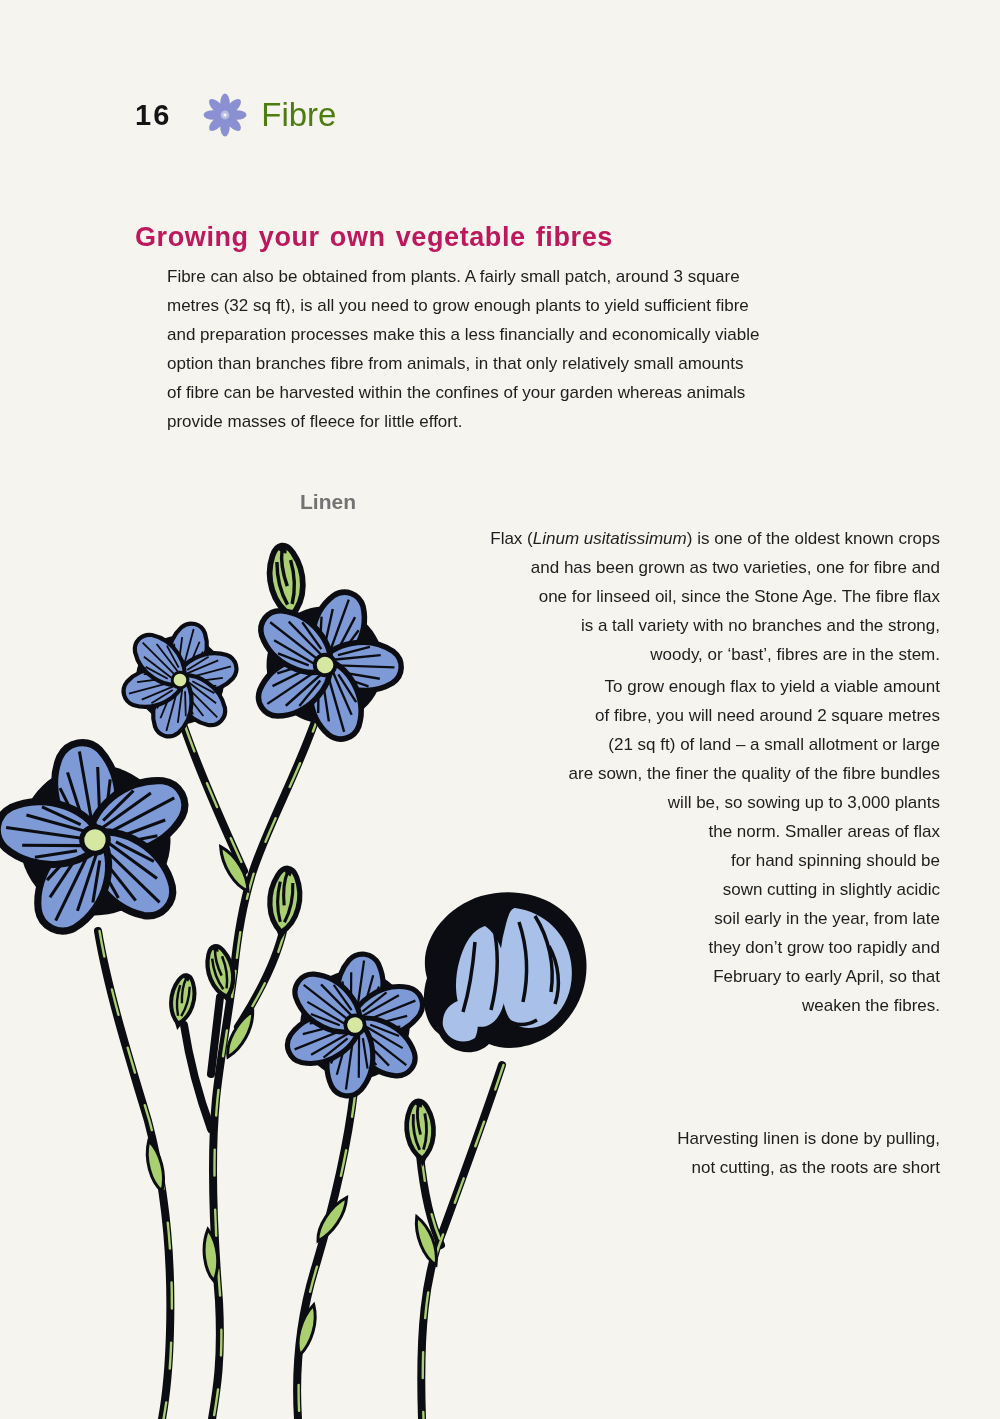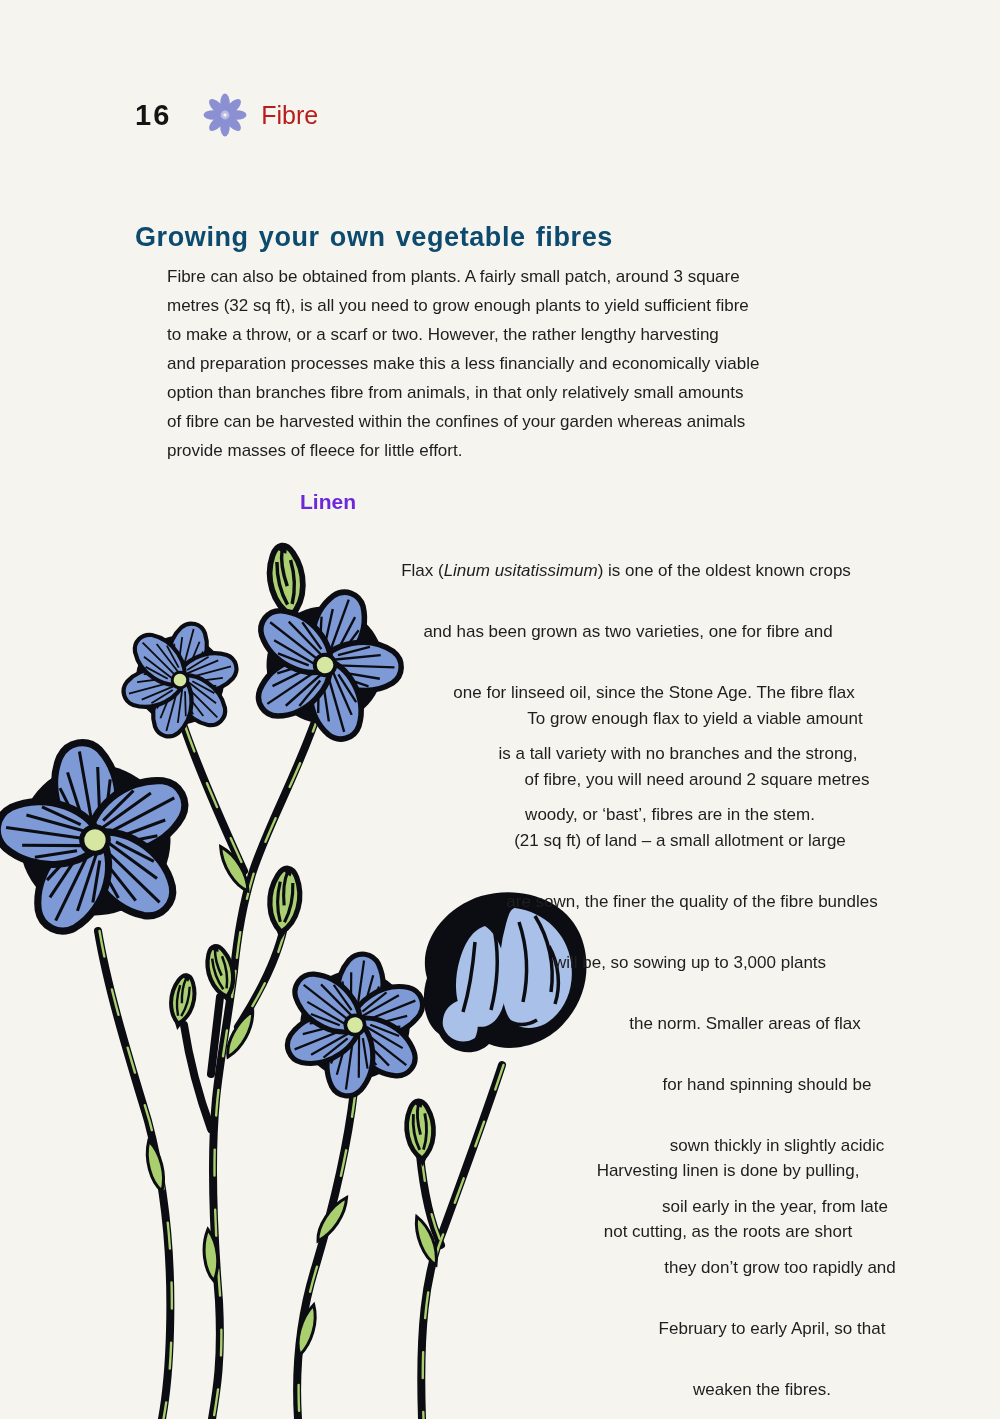--- a/index.html
+++ b/index.html
@@ -6,34 +6,34 @@
   .page{
     position:relative;width:1000px;height:1419px;overflow:hidden;
     background:#f6f4ee;
     font-family:"Liberation Sans", sans-serif;
     color:#1e1e1e;
   }
   
   .page-header{position:absolute;top:93px;left:135px;display:flex;align-items:center;justify-content:space-between;}
   .page-num{font-size:29px;font-weight:bold;letter-spacing:2px;color:#141414;}
   .chapter-icon{margin-left:32px;width:44px;height:44px;display:block;}
-  .chapter-title{margin-left:14px;font-size:25px;color:#b91c1c;}
+  .chapter-title{margin-left:14px;font-size:33px;color:#4d7c0f;}
   
   .section-heading{
     position:absolute;top:202px;left:135px;
-    font-size:27px;font-weight:bold;color:#0c4a6e;
+    font-size:27px;font-weight:bold;color:#be185d;
     letter-spacing:0.6px;word-spacing:2px;line-height:34px;
   }
   
   .tline{white-space:nowrap;line-height:29px;font-size:17px;}
   .intro{position:absolute;top:262px;left:167px;width:790px;}
   .intro .tline{text-align:left;}
-  .linen-subheading{position:absolute;top:490px;left:300px;font-size:21px;font-weight:bold;color:#6d28d9;}
+  .linen-subheading{position:absolute;top:490px;left:300px;font-size:21px;font-weight:bold;color:#737373;}
   .wrap-para{position:absolute;left:135px;width:805px;}
-  .wrap-para .tline{text-align:center;margin-top:32px;}
+  .wrap-para .tline{text-align:right;}
   .it{font-style:italic;}
   .flax-para{top:524px;}
   .flax-para .tline:nth-child(1){padding-left:177px;}
   .flax-para .tline:nth-child(2){padding-left:181px;}
   .flax-para .tline:nth-child(3){padding-left:233px;}
   .flax-para .tline:nth-child(4){padding-left:281px;}
   .flax-para .tline:nth-child(5){padding-left:265px;}
   .grow-para{top:672px;}
   .grow-para .tline:nth-child(1){padding-left:315px;}
   .grow-para .tline:nth-child(2){padding-left:319px;}
@@ -75,21 +75,20 @@
       <circle r="1.7" fill="#f6f4ee"></circle>
     </svg>
     <span class="chapter-title">Fibre</span>
   </div>
 
   <h1 class="section-heading">Growing your own vegetable fibres</h1>
 
   <div class="intro">
     <div class="tline">Fibre can also be obtained from plants. A fairly small patch, around 3 square</div>
     <div class="tline">metres (32 sq ft), is all you need to grow enough plants to yield sufficient fibre</div>
-    <div class="tline">to make a throw, or a scarf or two. However, the rather lengthy harvesting</div>
     <div class="tline">and preparation processes make this a less financially and economically viable</div>
     <div class="tline">option than branches fibre from animals, in that only relatively small amounts</div>
     <div class="tline">of fibre can be harvested within the confines of your garden whereas animals</div>
     <div class="tline">provide masses of fleece for little effort.</div>
   </div>
 
   <svg class="flax-art" viewBox="0 0 640 880">
     <defs>
       <g id="petal">
         <path d="M0,8 C-30,-8 -40,-55 -20,-86 C-10,-100 10,-100 20,-86 C40,-55 30,-8 0,8 Z" fill="#7e9ad6" stroke="#0c0d12" stroke-width="7"></path>
@@ -213,21 +212,21 @@
   </div>
 
   <div class="wrap-para grow-para">
     <div class="tline">To grow enough flax to yield a viable amount</div>
     <div class="tline">of fibre, you will need around 2 square metres</div>
     <div class="tline">(21 sq ft) of land – a small allotment or large</div>
     <div class="tline">are sown, the finer the quality of the fibre bundles</div>
     <div class="tline">will be, so sowing up to 3,000 plants</div>
     <div class="tline">the norm. Smaller areas of flax</div>
     <div class="tline">for hand spinning should be</div>
-    <div class="tline">sown thickly in slightly acidic</div>
+    <div class="tline">sown cutting in slightly acidic</div>
     <div class="tline">soil early in the year, from late</div>
     <div class="tline">they don’t grow too rapidly and</div>
     <div class="tline">February to early April, so that</div>
     <div class="tline">weaken the fibres.</div>
   </div>
 
   <div class="wrap-para harvest-para">
     <div class="tline">Harvesting linen is done by pulling,</div>
     <div class="tline">not cutting, as the roots are short</div>
   </div>

